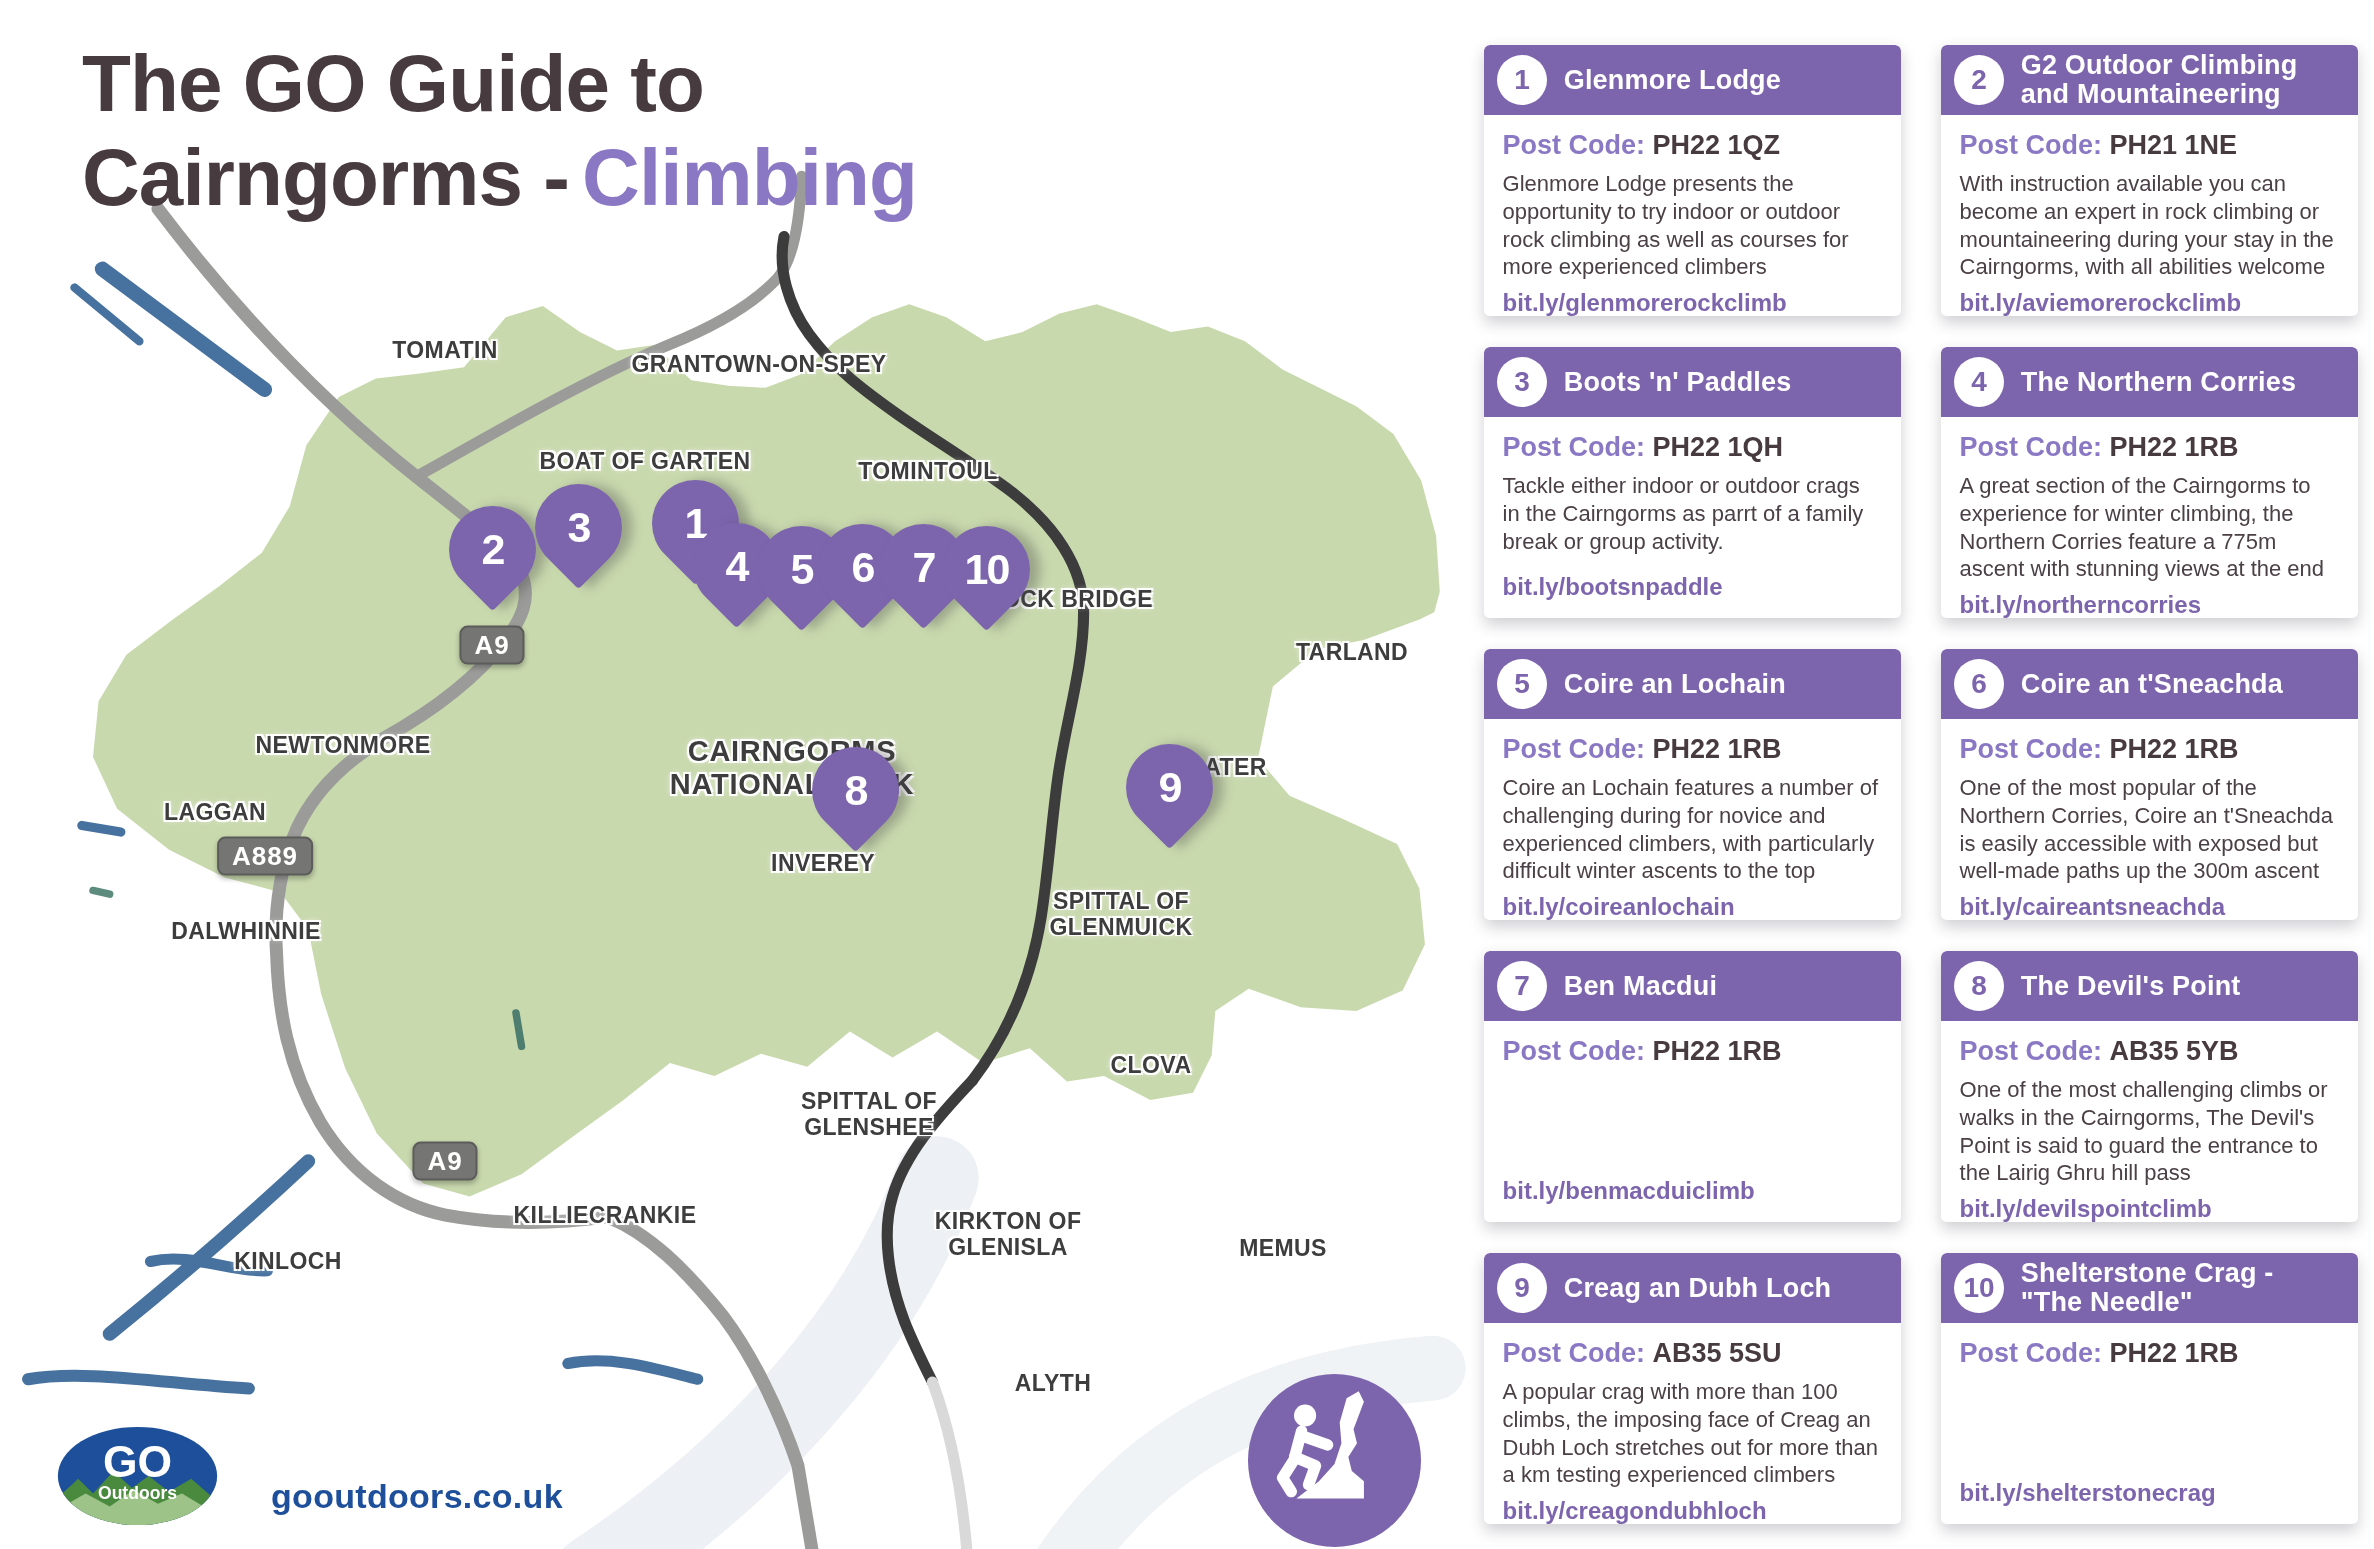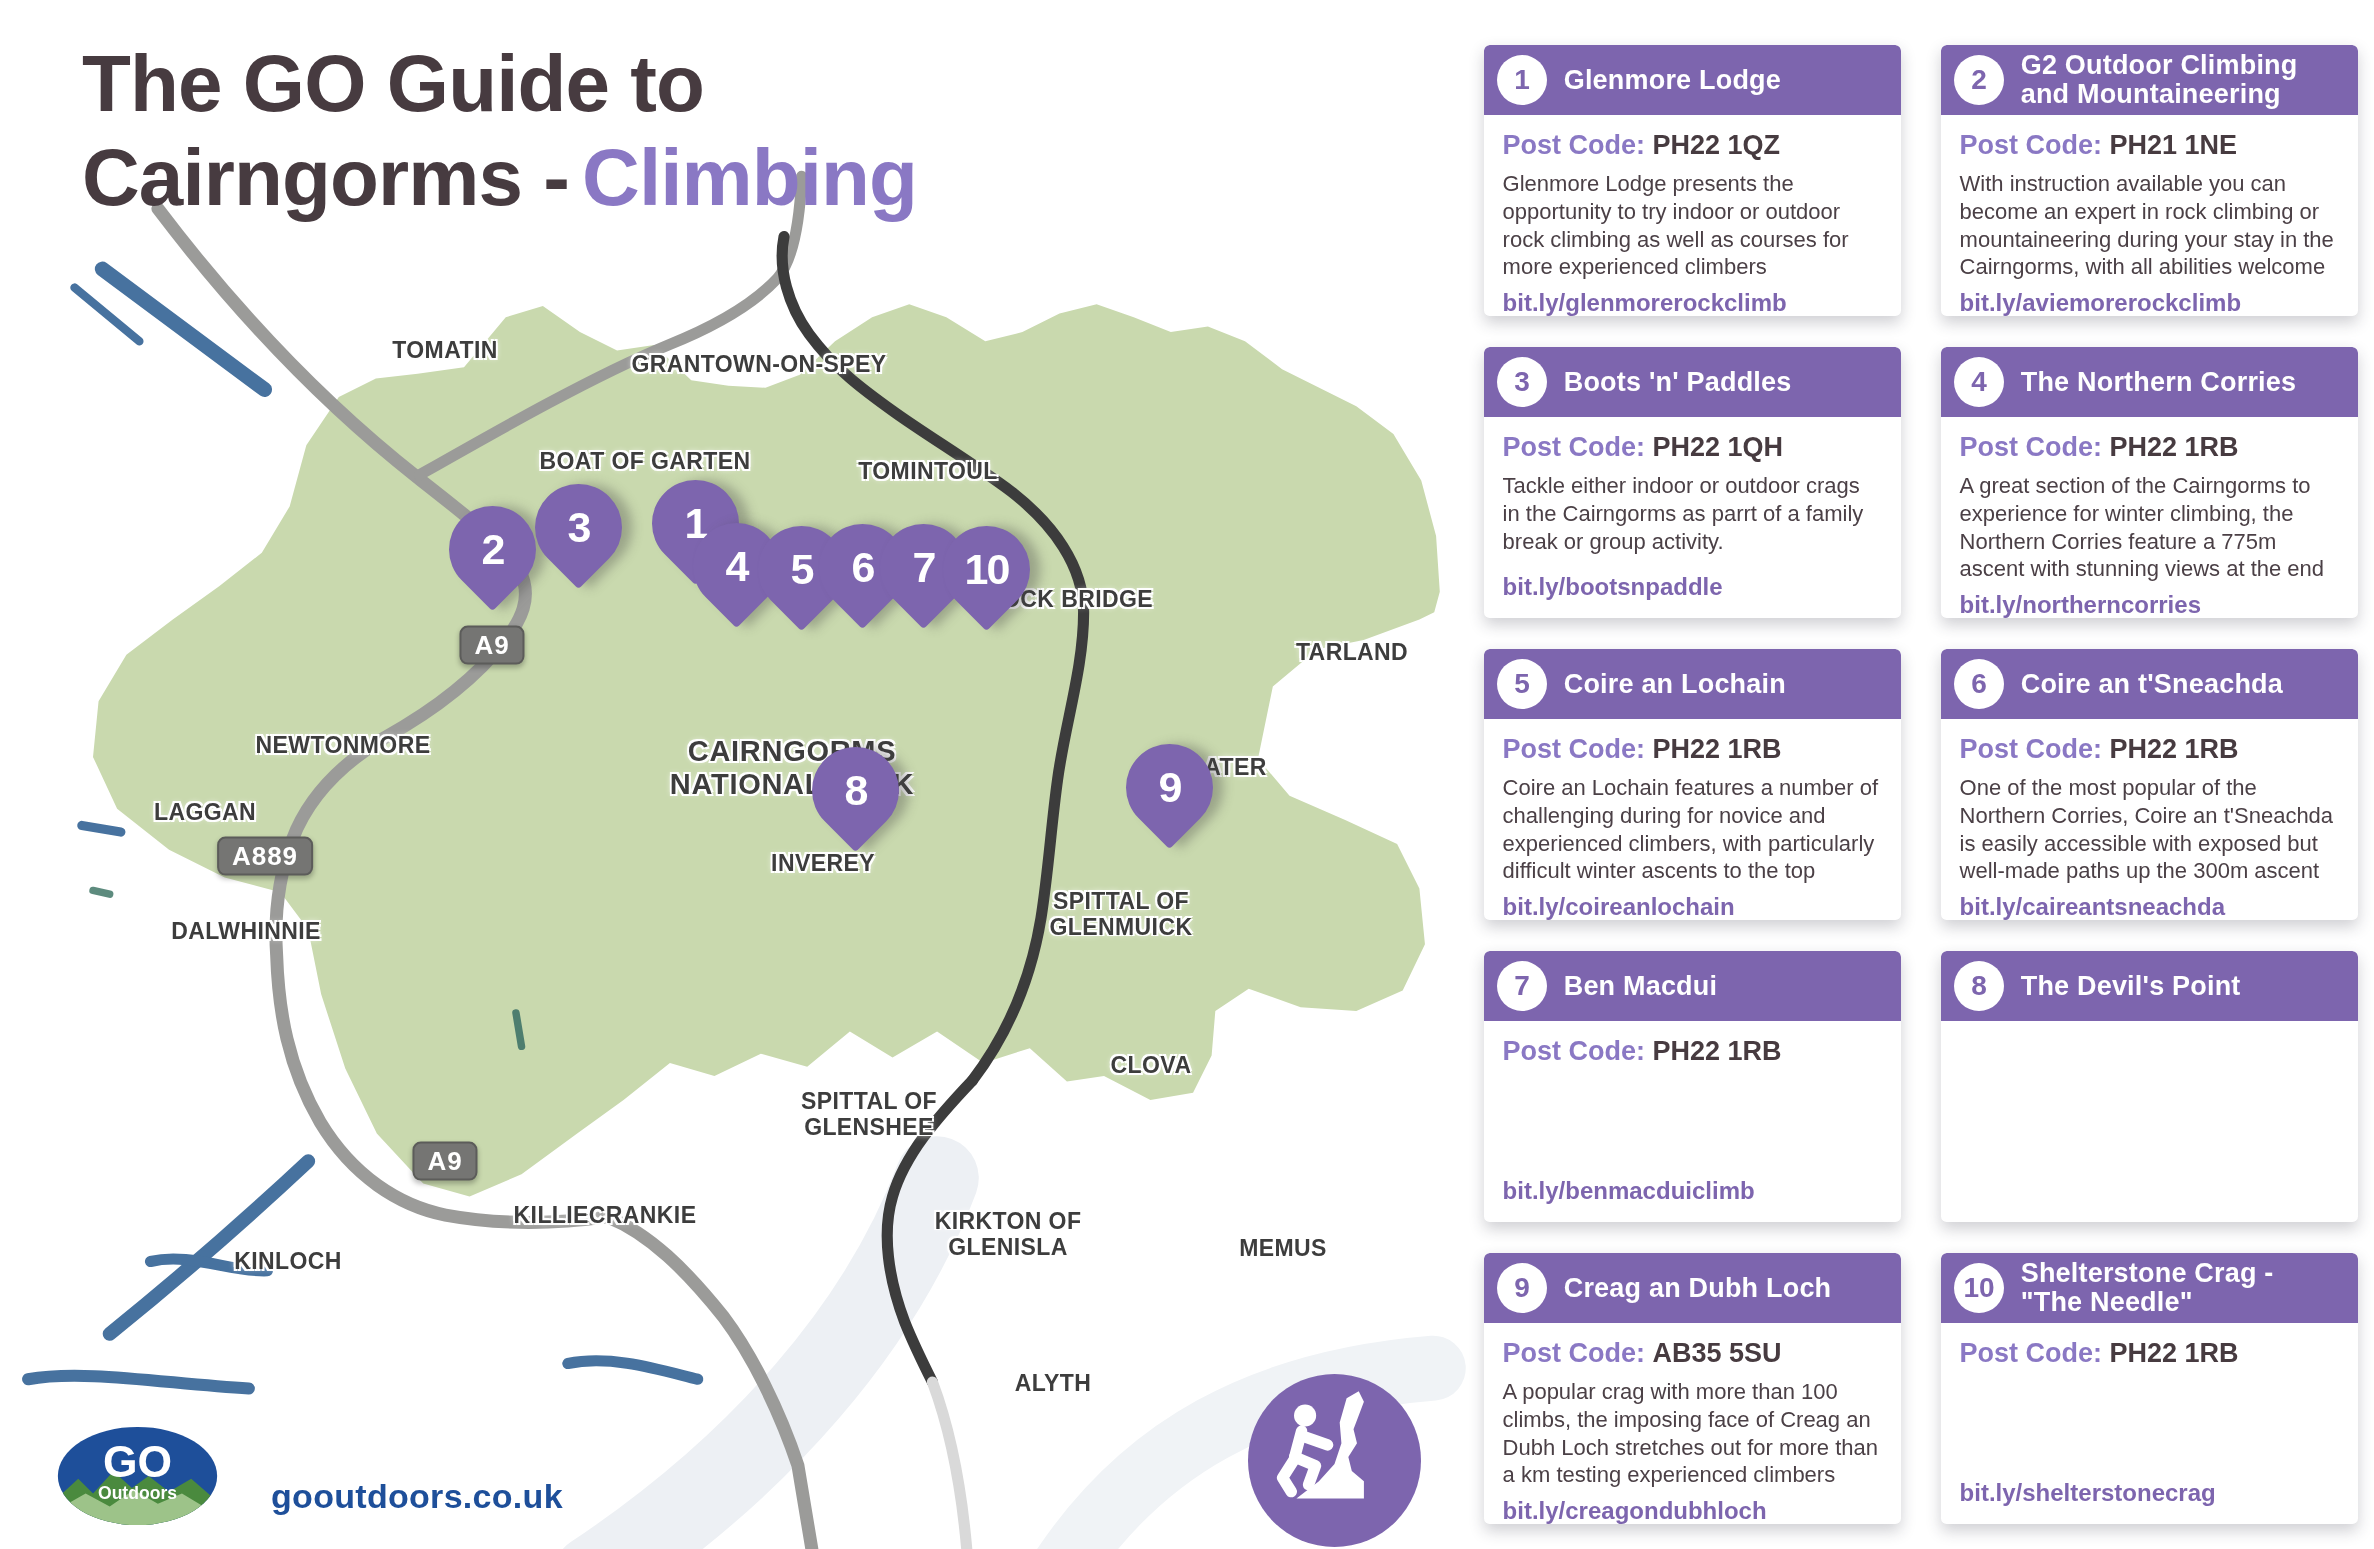--- a/index.html
+++ b/index.html
@@ -112,21 +112,21 @@
     <span>Cairngorms -</span><span class="accent">Climbing</span>
   </div>
 
   <div class="map-label" style="left:445px;top:350px;">TOMATIN</div>
   <div class="map-label" style="left:759px;top:364px;">GRANTOWN-ON-SPEY</div>
   <div class="map-label" style="left:645px;top:461px;">BOAT OF GARTEN</div>
   <div class="map-label" style="left:928px;top:471px;">TOMINTOUL</div>
   <div class="map-label" style="left:1069px;top:599px;">COCK BRIDGE</div>
   <div class="map-label" style="left:1352px;top:652px;">TARLAND</div>
   <div class="map-label" style="left:343px;top:745px;">NEWTONMORE</div>
-  <div class="map-label" style="left:205px;top:812px;">LAGGAN</div>
+  <div class="map-label" style="left:215px;top:812px;">LAGGAN</div>
   <div class="map-label" style="left:246px;top:931px;">DALWHINNIE</div>
   <div class="map-label big" style="left:792px;top:768px;">CAIRNGORMS
 NATIONAL PARK</div>
   <div class="map-label" style="left:823px;top:863px;">INVEREY</div>
   <div class="map-label" style="left:1204px;top:767px;">BALLATER</div>
   <div class="map-label" style="left:1121px;top:914px;">SPITTAL OF
 GLENMUICK</div>
   <div class="map-label" style="left:1151px;top:1065px;">CLOVA</div>
   <div class="map-label" style="left:869px;top:1114px;">SPITTAL OF
 GLENSHEE</div>
@@ -271,20 +271,25 @@
       </div>
     </div>
 
     <div class="card">
       <div class="card-header">
         <span class="badge">
             <span>8</span>
           </span>
         <span class="card-title">The Devil's Point</span>
       </div>
+      <div class="card-body">
+        <div class="postcode"><span class="pc-label">Post Code:</span><span class="pc-value">AB35 5YB</span></div>
+        <p class="desc">One of the most challenging climbs or walks in the Cairngorms, The Devil's Point is said to guard the entrance to the Lairig Ghru hill pass</p>
+        <div class="card-link">bit.ly/devilspointclimb</div>
+      </div>
     </div>
 
     <div class="card">
       <div class="card-header">
         <span class="badge">
             <span>9</span>
           </span>
         <span class="card-title">Creag an Dubh Loch</span>
       </div>
       <div class="card-body">

